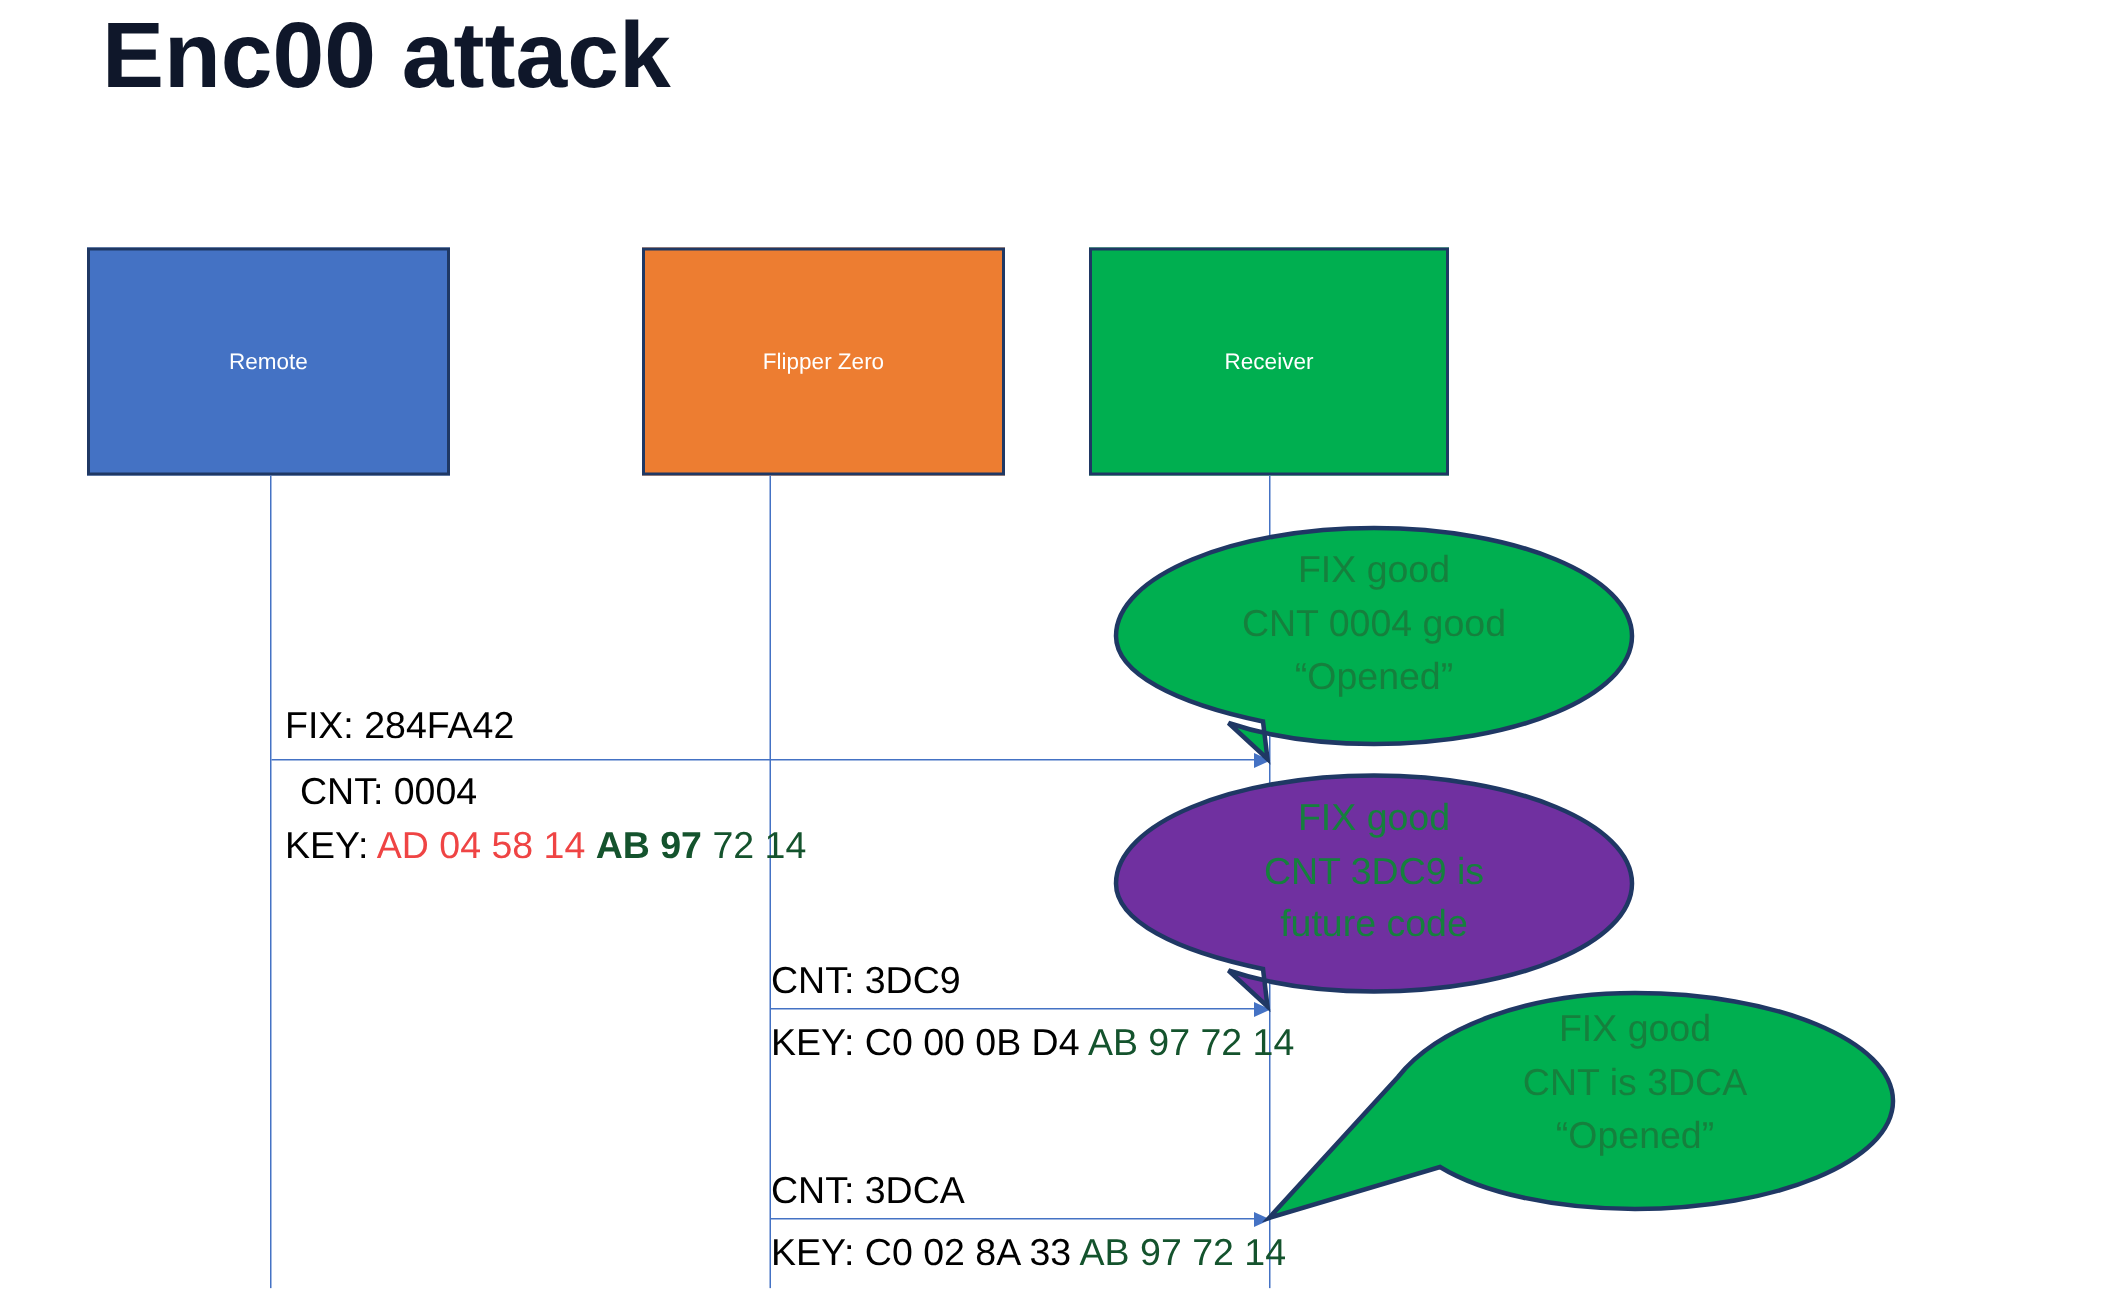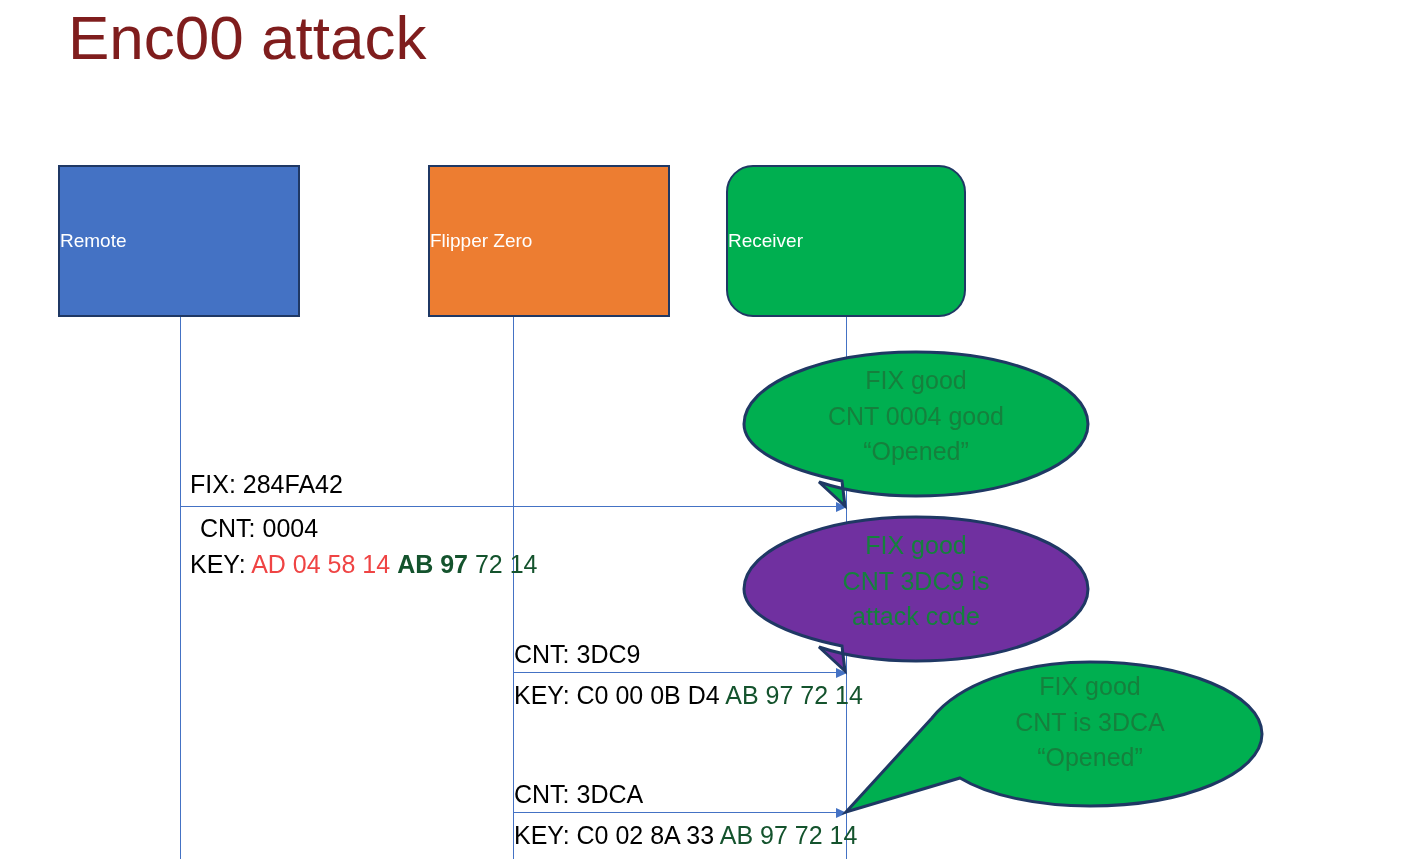--- a/index.html
+++ b/index.html
@@ -18,41 +18,42 @@
     background: #ffffff;
     overflow: hidden;
   }
 
   
   #title {
     position: absolute;
     left: 68px;
     top: 2px;
     font-size: 62px;
-    font-weight: 400;
-    color: #7f1d1d;
+    font-weight: 700;
+    color: #0f172a;
     letter-spacing: 0px;
     line-height: 1.15;
     white-space: nowrap;
   }
 
   
   .actor-box {
     position: absolute;
     box-sizing: border-box;
     border: 2px solid #1f3864;
     display: flex;
     align-items: center;
+    justify-content: center;
     color: #ffffff;
-    font-size: 19px;
+    font-size: 15px;
     font-weight: 400;
   }
   #actor-remote  { left: 58px;  top: 165px; width: 242px; height: 152px; background: #4472C4; }
   #actor-flipper { left: 392px; top: 165px; width: 242px; height: 152px; background: #ED7D31; margin-left: 36px; }
-  #actor-receiver{ left: 726px; top: 165px; width: 240px; height: 152px; background: #00AF50; border-radius: 27px; }
+  #actor-receiver{ left: 726px; top: 165px; width: 240px; height: 152px; background: #00AF50; }
 
   
   .lifeline {
     position: absolute;
     width: 0;
     border-left: 1.6px solid #4472C4;
   }
   #lifeline-remote   { left: 180px; top: 317px; height: 542px; }
   #lifeline-flipper  { left: 513px; top: 317px; height: 542px; }
   #lifeline-receiver { left: 846px; top: 317px; height: 542px; }
@@ -177,21 +178,21 @@
                C 268 2 346 34 346 74
                C 346 114 268 146 174 146
                C 138 146 104 141 77 132
                L 103 156 L 100 131
                C 42 119 2 99 2 74
                C 2 34 80 2 174 2 Z" fill="#7030A0" stroke="#1F3864" stroke-width="3"></path>
     </svg>
     <div class="callout-text">
       <div>FIX good</div>
       <div>CNT 3DC9 is</div>
-      <div>attack code</div>
+      <div>future code</div>
     </div>
   </div>
 
   <div class="callout" id="callout-3">
     <svg width="418" height="156" viewBox="0 0 418 156">
       <path d="M 244 2
                C 338 2 416 34 416 74
                C 416 114 338 146 244 146
                C 190 146 142 135 114 118
                L 0 152 L 86 58

